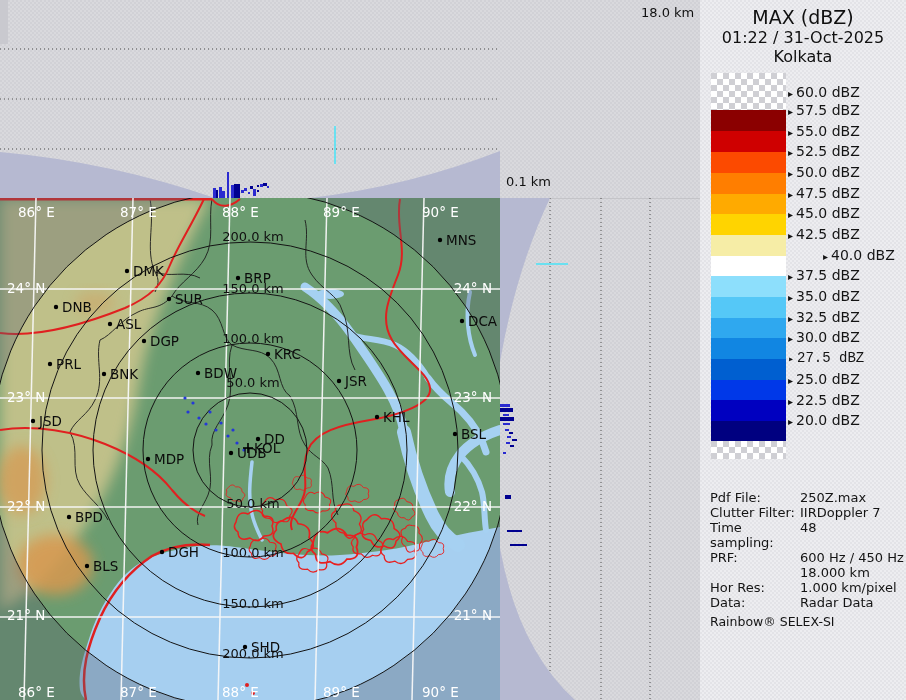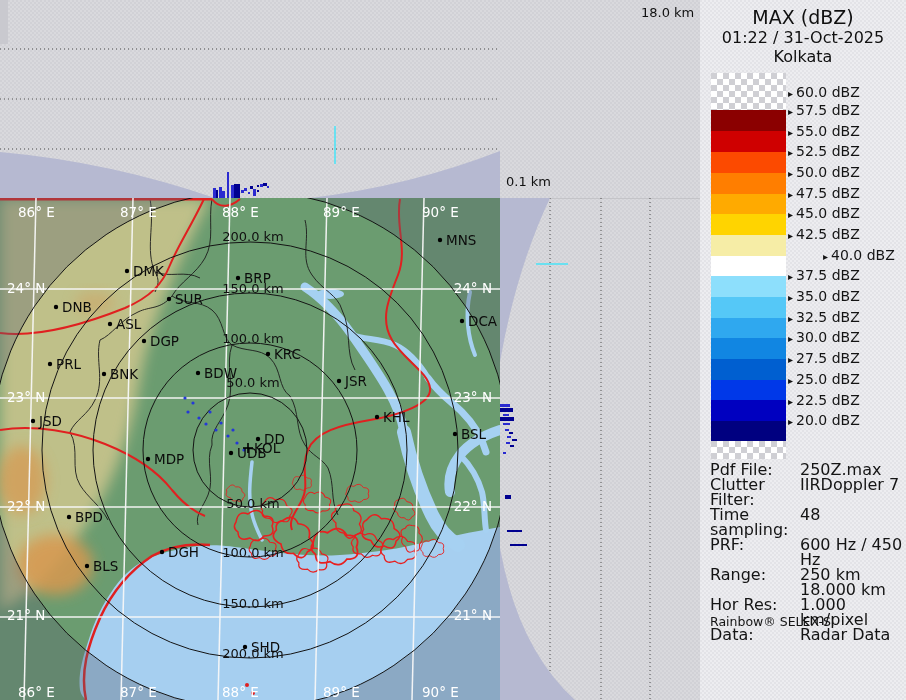--- a/index.html
+++ b/index.html
@@ -14,21 +14,21 @@
           background:repeating-conic-gradient(#ededf0 0% 25%,#e3e3e7 0% 50%) 0 0/4px 4px;}
   #legend-header{position:absolute;left:0;top:6px;width:206px;text-align:center;color:#101010;}
   #legend-title{font-size:19px;line-height:22px;}
   #legend-datetime,#legend-site{font-size:16px;line-height:19px;}
   #swatch-col{position:absolute;left:11px;top:73px;width:75px;}
   .swatch{width:75px;}
   .checker{background:repeating-conic-gradient(#ffffff 0% 25%,#cfcfd4 0% 50%) 0 0/12px 12px;}
   .scale-label{position:absolute;left:88px;height:20px;line-height:20px;
                font-size:14px;color:#141414;white-space:nowrap;}
   .scale-label .arrow{font-size:10px;margin-right:3px;}
-  #meta{position:absolute;left:10px;top:462px;width:196px;font-size:16px;color:#141414;}
+  #meta{position:absolute;left:10px;top:490px;width:196px;font-size:13px;color:#141414;}
   .meta-row{display:flex;line-height:15px;}
   .meta-label{width:90px;flex:none;}
   .meta-value{flex:1;}
   #meta-footer{position:absolute;left:10px;top:614px;font-size:12.5px;color:#141414;}
   
   svg text{font-family:"DejaVu Sans","Liberation Sans",sans-serif;}
   .city-label{font-size:13.5px;fill:#0b0b0b;}
   .grid-label{font-size:13.5px;fill:#ffffff;}
   .ring-label{font-size:13px;fill:#101010;text-anchor:middle;}
 </style>
@@ -331,21 +331,21 @@
         <div class="scale-label" style="top: 141px;"><span class="arrow">▸</span>52.5 dBZ</div>
         <div class="scale-label" style="top: 162px;"><span class="arrow">▸</span>50.0 dBZ</div>
         <div class="scale-label" style="top: 183px;"><span class="arrow">▸</span>47.5 dBZ</div>
         <div class="scale-label" style="top: 203px;"><span class="arrow">▸</span>45.0 dBZ</div>
         <div class="scale-label" style="top: 224px;"><span class="arrow">▸</span>42.5 dBZ</div>
         <div class="scale-label" style="top: 245px; margin-left: 35px;"><span class="arrow">▸</span>40.0 dBZ</div>
         <div class="scale-label" style="top: 265px;"><span class="arrow">▸</span>37.5 dBZ</div>
         <div class="scale-label" style="top: 286px;"><span class="arrow">▸</span>35.0 dBZ</div>
         <div class="scale-label" style="top: 307px;"><span class="arrow">▸</span>32.5 dBZ</div>
         <div class="scale-label" style="top: 327px;"><span class="arrow">▸</span>30.0 dBZ</div>
-        <div class="scale-label" style="top: 348px;"><span class="arrow">▸</span>27.5 dBZ</div>
+        <div class="scale-label" style="top: 348px; font-family: Liberation Mono, monospace;"><span class="arrow">▸</span>27.5 dBZ</div>
         <div class="scale-label" style="top: 369px;"><span class="arrow">▸</span>25.0 dBZ</div>
         <div class="scale-label" style="top: 390px;"><span class="arrow">▸</span>22.5 dBZ</div>
         <div class="scale-label" style="top: 410px;"><span class="arrow">▸</span>20.0 dBZ</div>
       </div>
     <div id="meta">
         <div class="meta-row">
           <div class="meta-label">Pdf File:</div>
           <div class="meta-value">250Z.max</div>
         </div>
         <div class="meta-row">
@@ -354,24 +354,20 @@
         </div>
         <div class="meta-row">
           <div class="meta-label">Time sampling:</div>
           <div class="meta-value">48</div>
         </div>
         <div class="meta-row">
           <div class="meta-label">PRF:</div>
           <div class="meta-value">600 Hz / 450 Hz</div>
         </div>
         <div class="meta-row">
-          <div class="meta-label">Range:</div>
-          <div class="meta-value">250 km</div>
-        </div>
-        <div class="meta-row">
           <div class="meta-label"></div>
           <div class="meta-value">18.000 km</div>
         </div>
         <div class="meta-row">
           <div class="meta-label">Hor Res:</div>
           <div class="meta-value">1.000 km/pixel</div>
         </div>
         <div class="meta-row">
           <div class="meta-label">Data:</div>
           <div class="meta-value">Radar Data</div>

